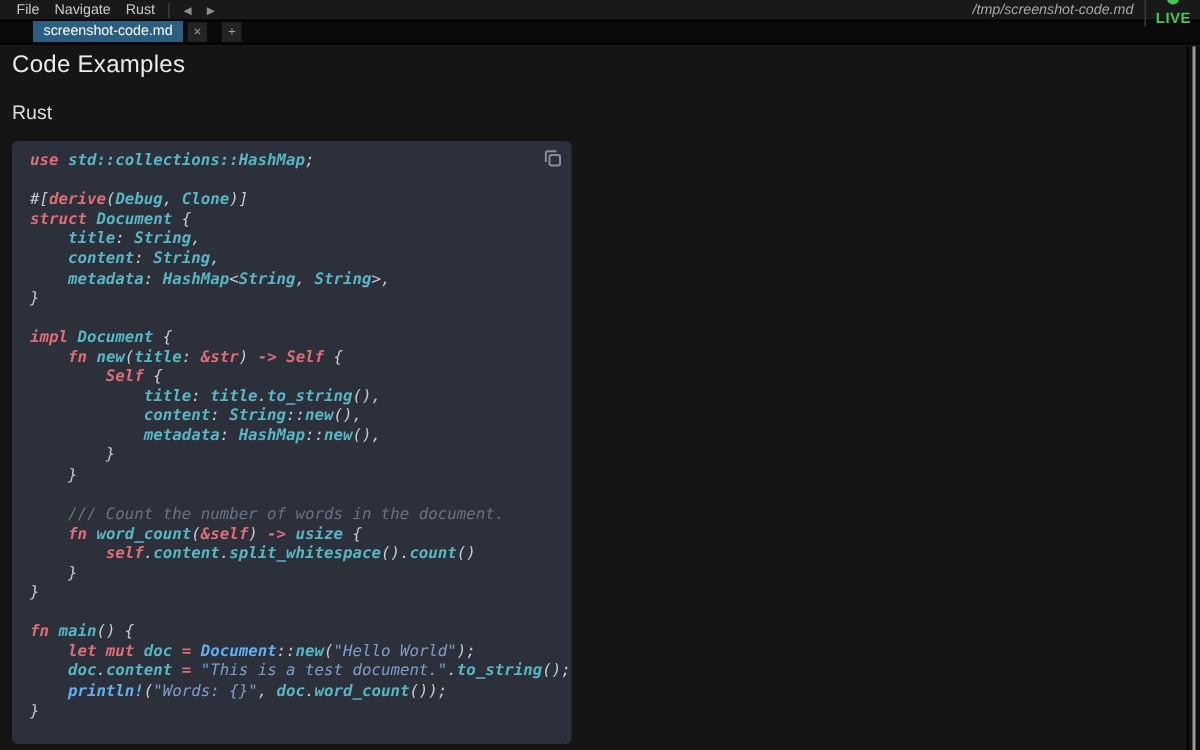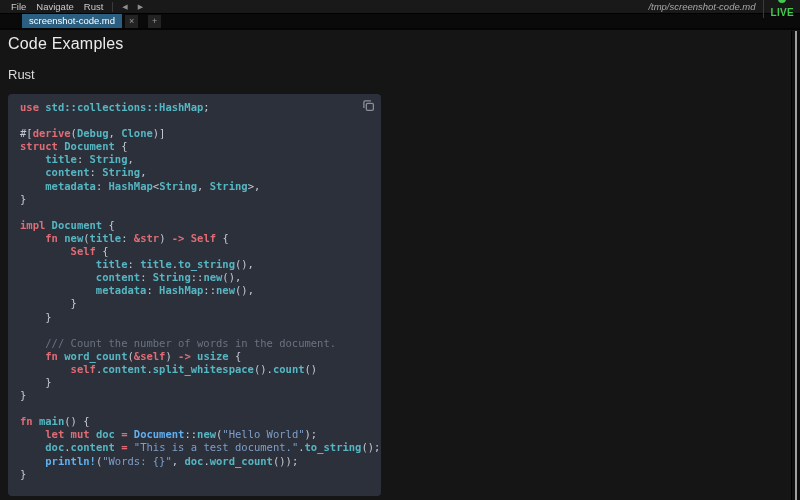--- a/index.html
+++ b/index.html
@@ -87,20 +87,21 @@
     position: absolute; top: 5px; right: 6px;
     background: none; border: none; padding: 0;
     width: 14px; height: 14px; opacity: .85;
   }
   pre.code {
     font-family: "DejaVu Sans Mono", monospace;
     font-size: 10.5px;
     line-height: 13.1px;
     color: var(--plain, #c5cad3);
     white-space: pre;
+    font-style: italic;
   }
   .tok-k { color: var(--keyword, #e06c75); }
   .tok-t { color: var(--ident, #56b6c2); }
   .tok-b { color: var(--func, #61afef); }
   .tok-s { color: var(--string, #7f9fc9); }
   .tok-c { color: var(--comment, #6b7280); }
   .tok-p { color: var(--plain, #c5cad3); }
   .tok-k, .tok-t, .tok-b { font-weight: bold; }
 
   

